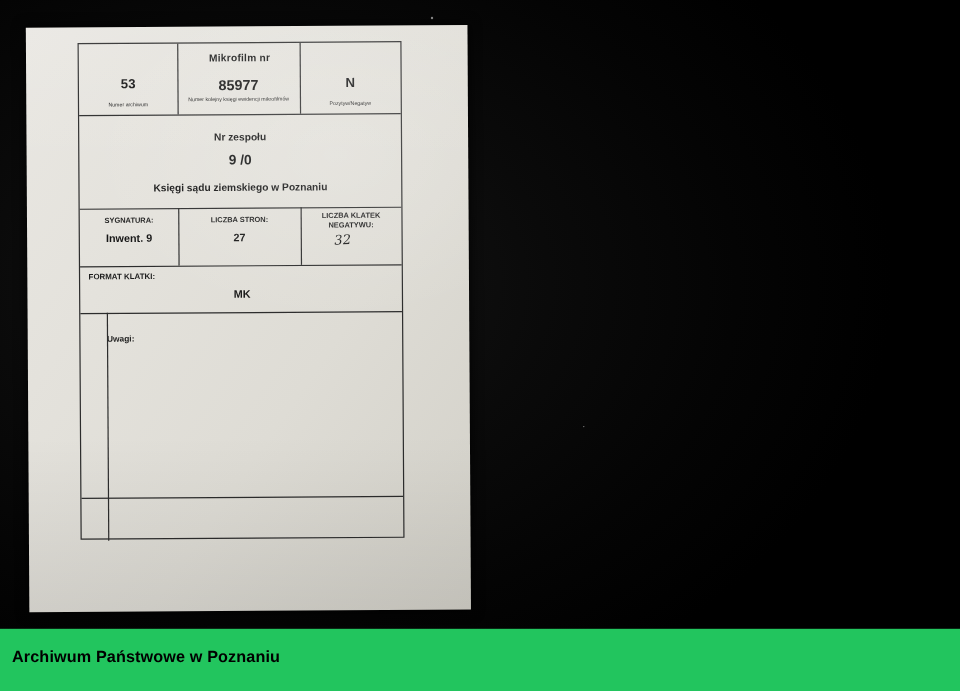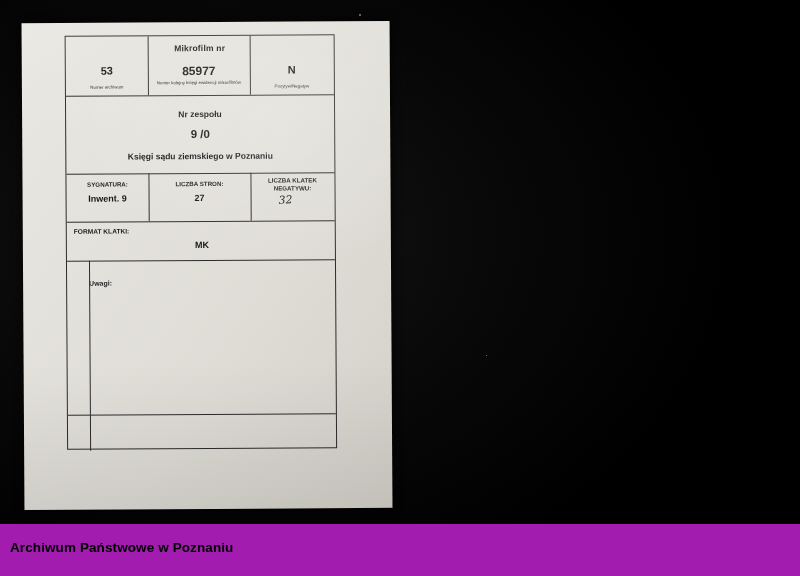--- a/index.html
+++ b/index.html
@@ -144,21 +144,21 @@
     font-weight: bold;
   }
 
   
   .caption {
     position: absolute;
     left: 0;
     top: 524px;
     width: 800px;
     height: 52px;
-    background: #a21caf;
+    background: #22c55e;
   }
   .caption-text {
     position: absolute;
     left: 10px;
     top: 16px;
     font-size: 13.5px;
     font-weight: bold;
     color: #000;
     letter-spacing: .1px;
   }

